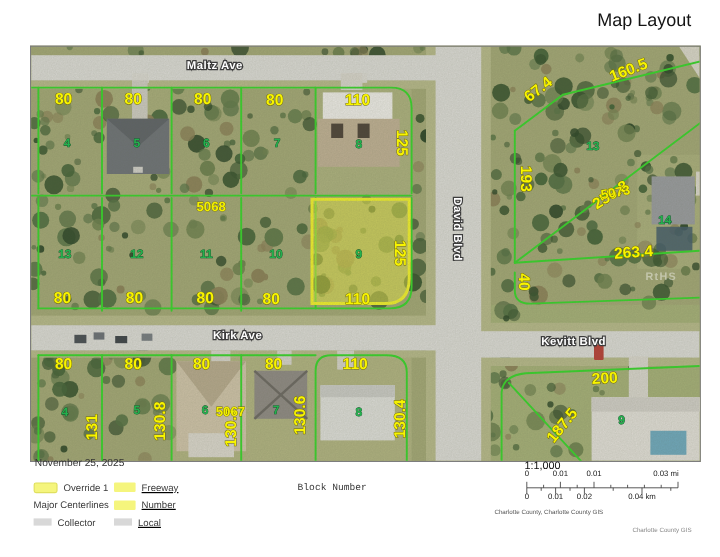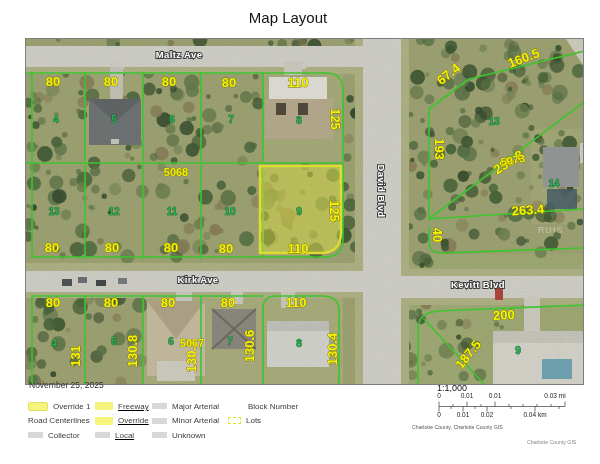--- a/index.html
+++ b/index.html
@@ -1,23 +1,23 @@
 <!DOCTYPE html>
 <html><head>
 <meta charset="utf-8">
 <style>
   html,body{margin:0;padding:0;background:#ffffff;}
   .page{position:relative;width:600px;height:464px;background:#ffffff;overflow:hidden;
         font-family:"Liberation Sans",sans-serif;}
-  .title{position:absolute;top:9px;left:0;width:576px;text-align:center;
+  .title{position:absolute;top:9px;left:0;width:576px;text-align:right;
          font-size:15px;color:#141414;}
   .map{position:absolute;left:25px;top:38px;width:557px;height:345px;
        border:1px solid #7d7d7d;background:#a2a676;}
   .map svg{position:absolute;left:0;top:0;width:100%;height:100%;display:block;}
-  .watermark{position:absolute;left:512px;top:186px;font-size:9px;font-weight:normal;
+  .watermark{position:absolute;left:512px;top:186px;font-size:9px;font-weight:bold;
              color:rgba(255,255,255,0.42);letter-spacing:1px;pointer-events:none;}
   
   text{font-family:"Liberation Sans",sans-serif;text-anchor:middle;dominant-baseline:middle;}
   .dim{font-size:13px;font-weight:bold;fill:#f8f400;stroke:#6f6a08;stroke-width:0.8;paint-order:stroke;}
   .lot{font-size:10px;font-weight:bold;fill:#23b04d;stroke:#0d4b24;stroke-width:0.6;paint-order:stroke;}
   .block{font-size:11px;font-weight:bold;fill:#f2ee00;stroke:#6f6a08;stroke-width:0.7;paint-order:stroke;}
   .street{font-size:9.5px;font-weight:bold;fill:#ffffff;stroke:#3c3c3c;stroke-width:2px;
           paint-order:stroke;letter-spacing:0.4px;}
   
   .date{position:absolute;left:29px;top:380px;font-size:8.5px;color:#333;}
@@ -652,63 +652,45 @@
 
   <div class="date">November 25, 2025</div>
 
   <div class="legend" id="legend">
       <div class="lcol" style="left: 28px;">
         <div class="li">
           <span class="sw sw-override"></span>
           <span>Override 1</span>
         </div>
         <div class="li">
-          <span>Road Centerlines</span>
+          <span>Major Centerlines</span>
         </div>
         <div class="li">
           <span class="sw sw-gray"></span>
           <span>Collector</span>
         </div>
       </div>
       <div class="lcol" style="left: 95px; text-decoration: underline;">
         <div class="li">
           <span class="sw sw-yellow"></span>
           <span>Freeway</span>
         </div>
         <div class="li">
           <span class="sw sw-yellow"></span>
-          <span>Override</span>
+          <span>Number</span>
         </div>
         <div class="li">
           <span class="sw sw-gray"></span>
           <span>Local</span>
         </div>
       </div>
-      <div class="lcol" style="left: 152px;">
-        <div class="li">
-          <span class="sw sw-gray"></span>
-          <span>Major Arterial</span>
-        </div>
-        <div class="li">
-          <span class="sw sw-gray"></span>
-          <span>Minor Arterial</span>
-        </div>
-        <div class="li">
-          <span class="sw sw-gray"></span>
-          <span>Unknown</span>
-        </div>
-      </div>
-      <div class="lcol" style="left: 228px;">
+      <div class="lcol" style="left: 228px; font-family: Liberation Mono, monospace;">
         <div class="li">
           <span class="sw sw-blank"></span>
           <span>Block Number</span>
-        </div>
-        <div class="li">
-          <span class="sw sw-dashed"></span>
-          <span>Lots</span>
         </div>
       </div>
     </div>
 
   <div class="ratio">1:1,000</div>
   <div class="sblabels mi-labels" id="mi-labels">
       <span style="left: 2px;">0</span>
       <span style="left: 30px;">0.01</span>
       <span style="left: 58px;">0.01</span>
       <span style="left: 118px;">0.03 mi</span>

